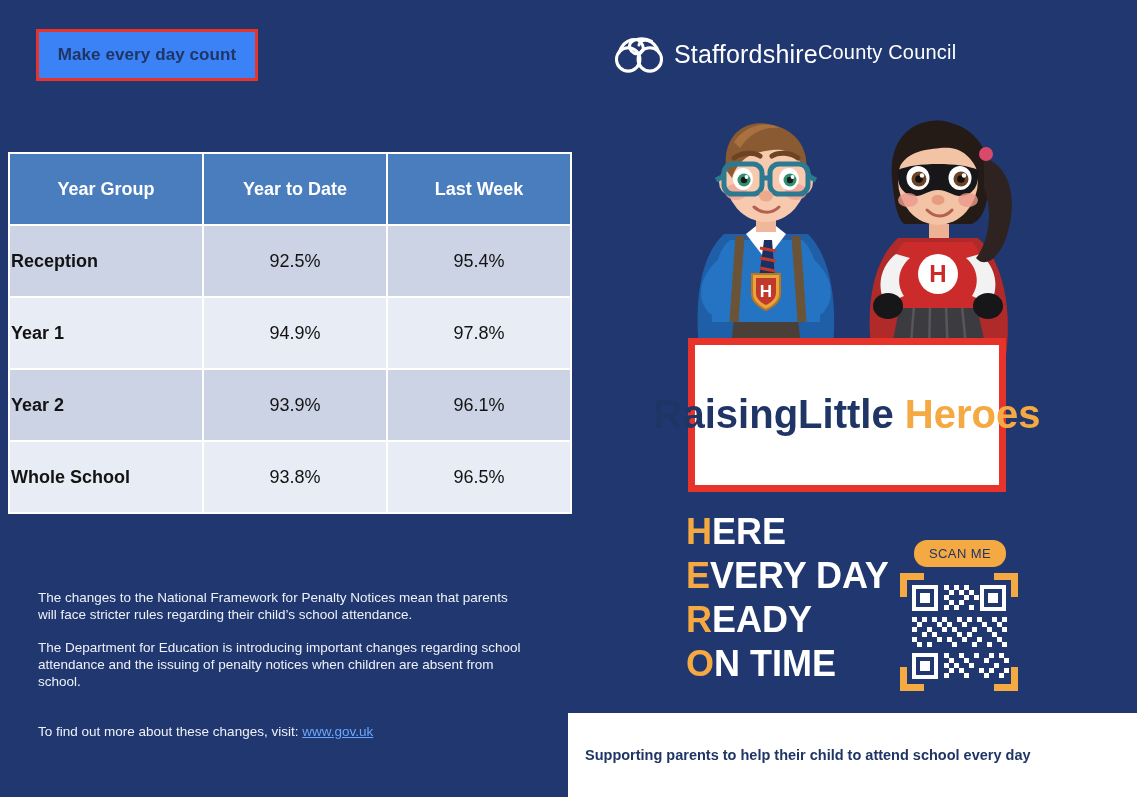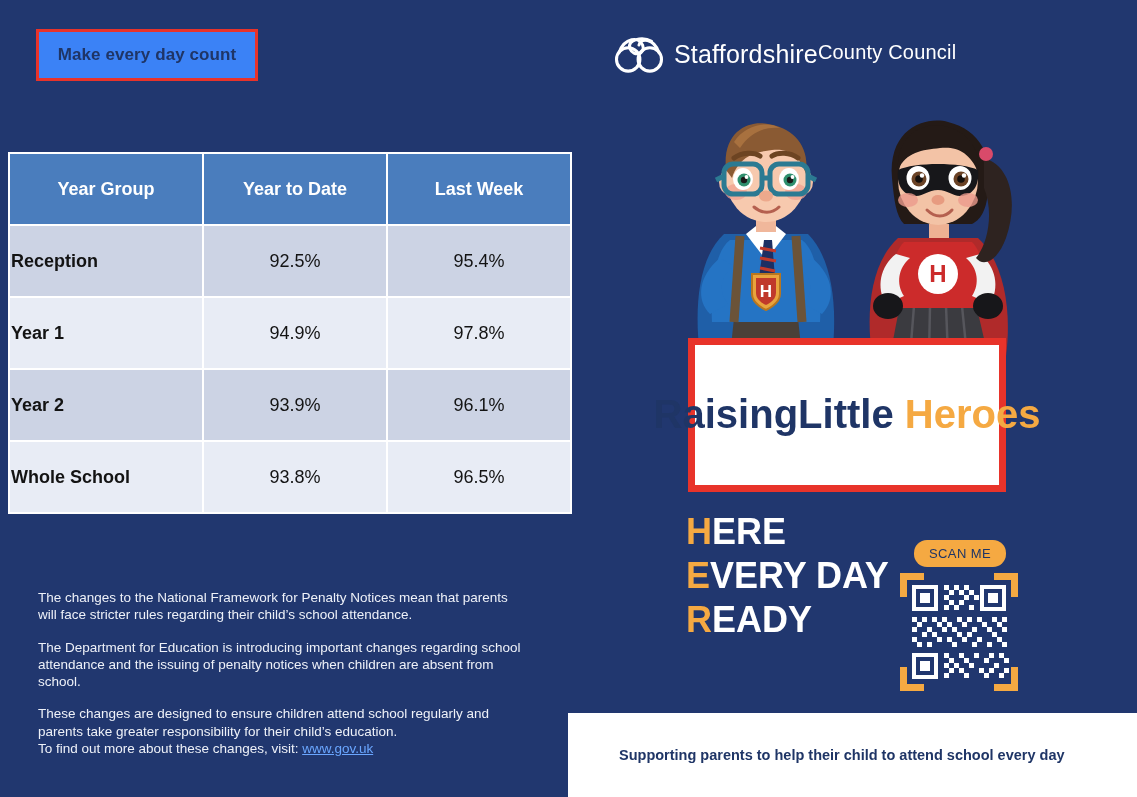--- a/index.html
+++ b/index.html
@@ -101,21 +101,21 @@
   .scan-pill span{color:#1f3566;font-size:13px;letter-spacing:.4px;}
   .qr-frame{position:relative;width:118px;height:118px;margin-left:4px;}
   .qr-frame svg{display:block;}
 
   
   .footer-strip{
     position:absolute;left:568px;top:713px;width:569px;height:84px;
     background:#ffffff;display:flex;align-items:center;
   }
   .footer-strip span{
-    color:#1f3566;font-size:14.5px;font-weight:bold;margin-left:51px;
+    color:#1f3566;font-size:14.5px;font-weight:bold;margin-left:17px;
   }
 </style>
 </head>
 <body>
 
 <div class="stage">
 
   <div class="tagline-box">
     <span>Make every day count</span>
   </div>
@@ -154,21 +154,21 @@
         <td class="val">93.8%</td>
         <td class="val">96.5%</td>
       </tr>
     </tbody>
   </table>
 
   <div class="copy">
     <p>The changes to the National Framework for Penalty Notices mean that parents will face stricter rules regarding their child’s school attendance.</p>
     <p>The Department for Education is introducing important changes regarding school attendance and the issuing of penalty notices when children are absent from school.</p>
     <p>
-      <span>These changes are designed to ensure children attend school regularly and parents take greater responsibility for their child’s education.</span><br>
+      <br>
       <span>To find out more about these changes, visit: </span><a href="#">www.gov.uk</a>
     </p>
   </div>
 
   <div class="logo">
     <span class="logo-mark">
       <svg viewBox="0 0 60 48" width="54" height="44" aria-hidden="true">
         <g fill="none" stroke="#ffffff" stroke-width="3.4" stroke-linecap="round">
           <circle cx="18" cy="30" r="13"></circle>
           <circle cx="42" cy="30" r="13"></circle>
@@ -306,20 +306,23 @@
 
   <div class="hero-list">
     <div class="hero-line">
       <span class="cap">H</span><span>ERE</span>
     </div>
     <div class="hero-line">
       <span class="cap">E</span><span>VERY DAY</span>
     </div>
     <div class="hero-line">
       <span class="cap">R</span><span>EADY</span>
+    </div>
+    <div class="hero-line">
+      <span class="cap">O</span><span>N TIME</span>
     </div>
   </div>
 
   <div class="qr-block">
     <div class="scan-pill">
       <span>SCAN ME</span>
     </div>
     <div class="qr-frame">
       <svg width="118" height="118" viewBox="0 0 118 118" aria-hidden="true">
         <rect x="0" y="0" width="118" height="118" fill="#21376f"></rect>

